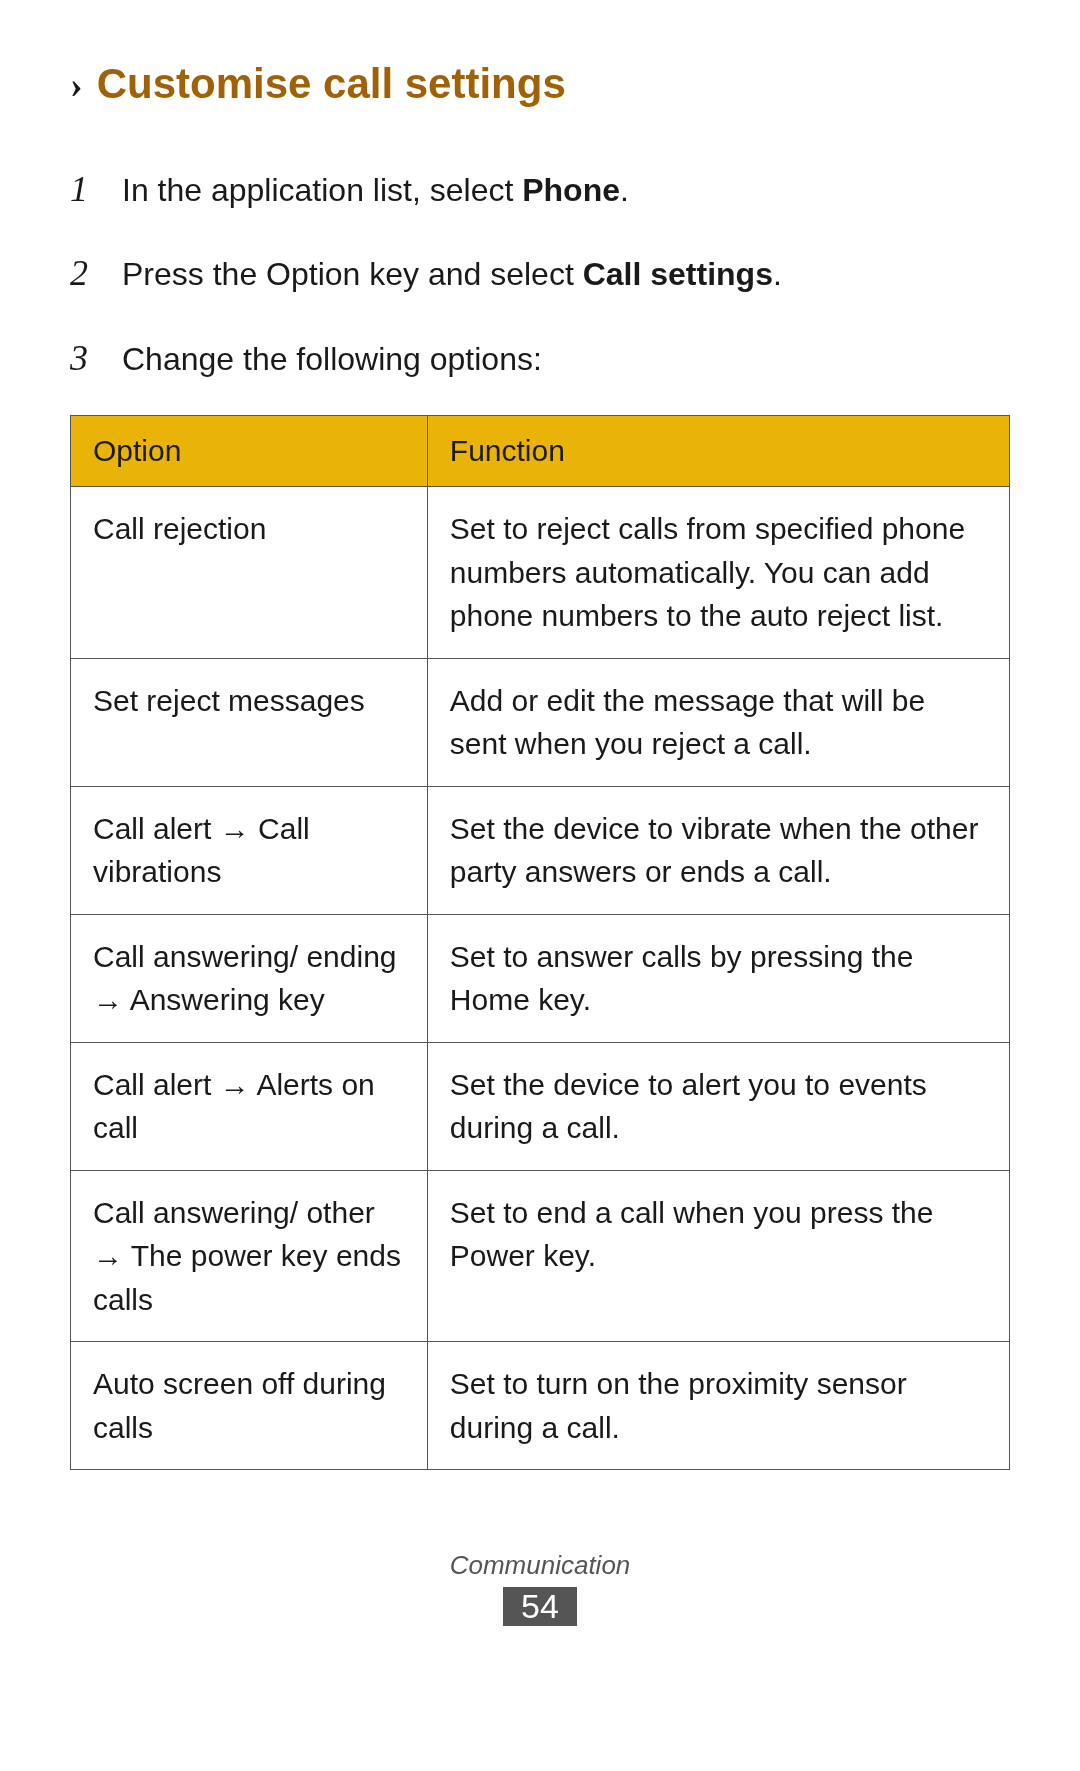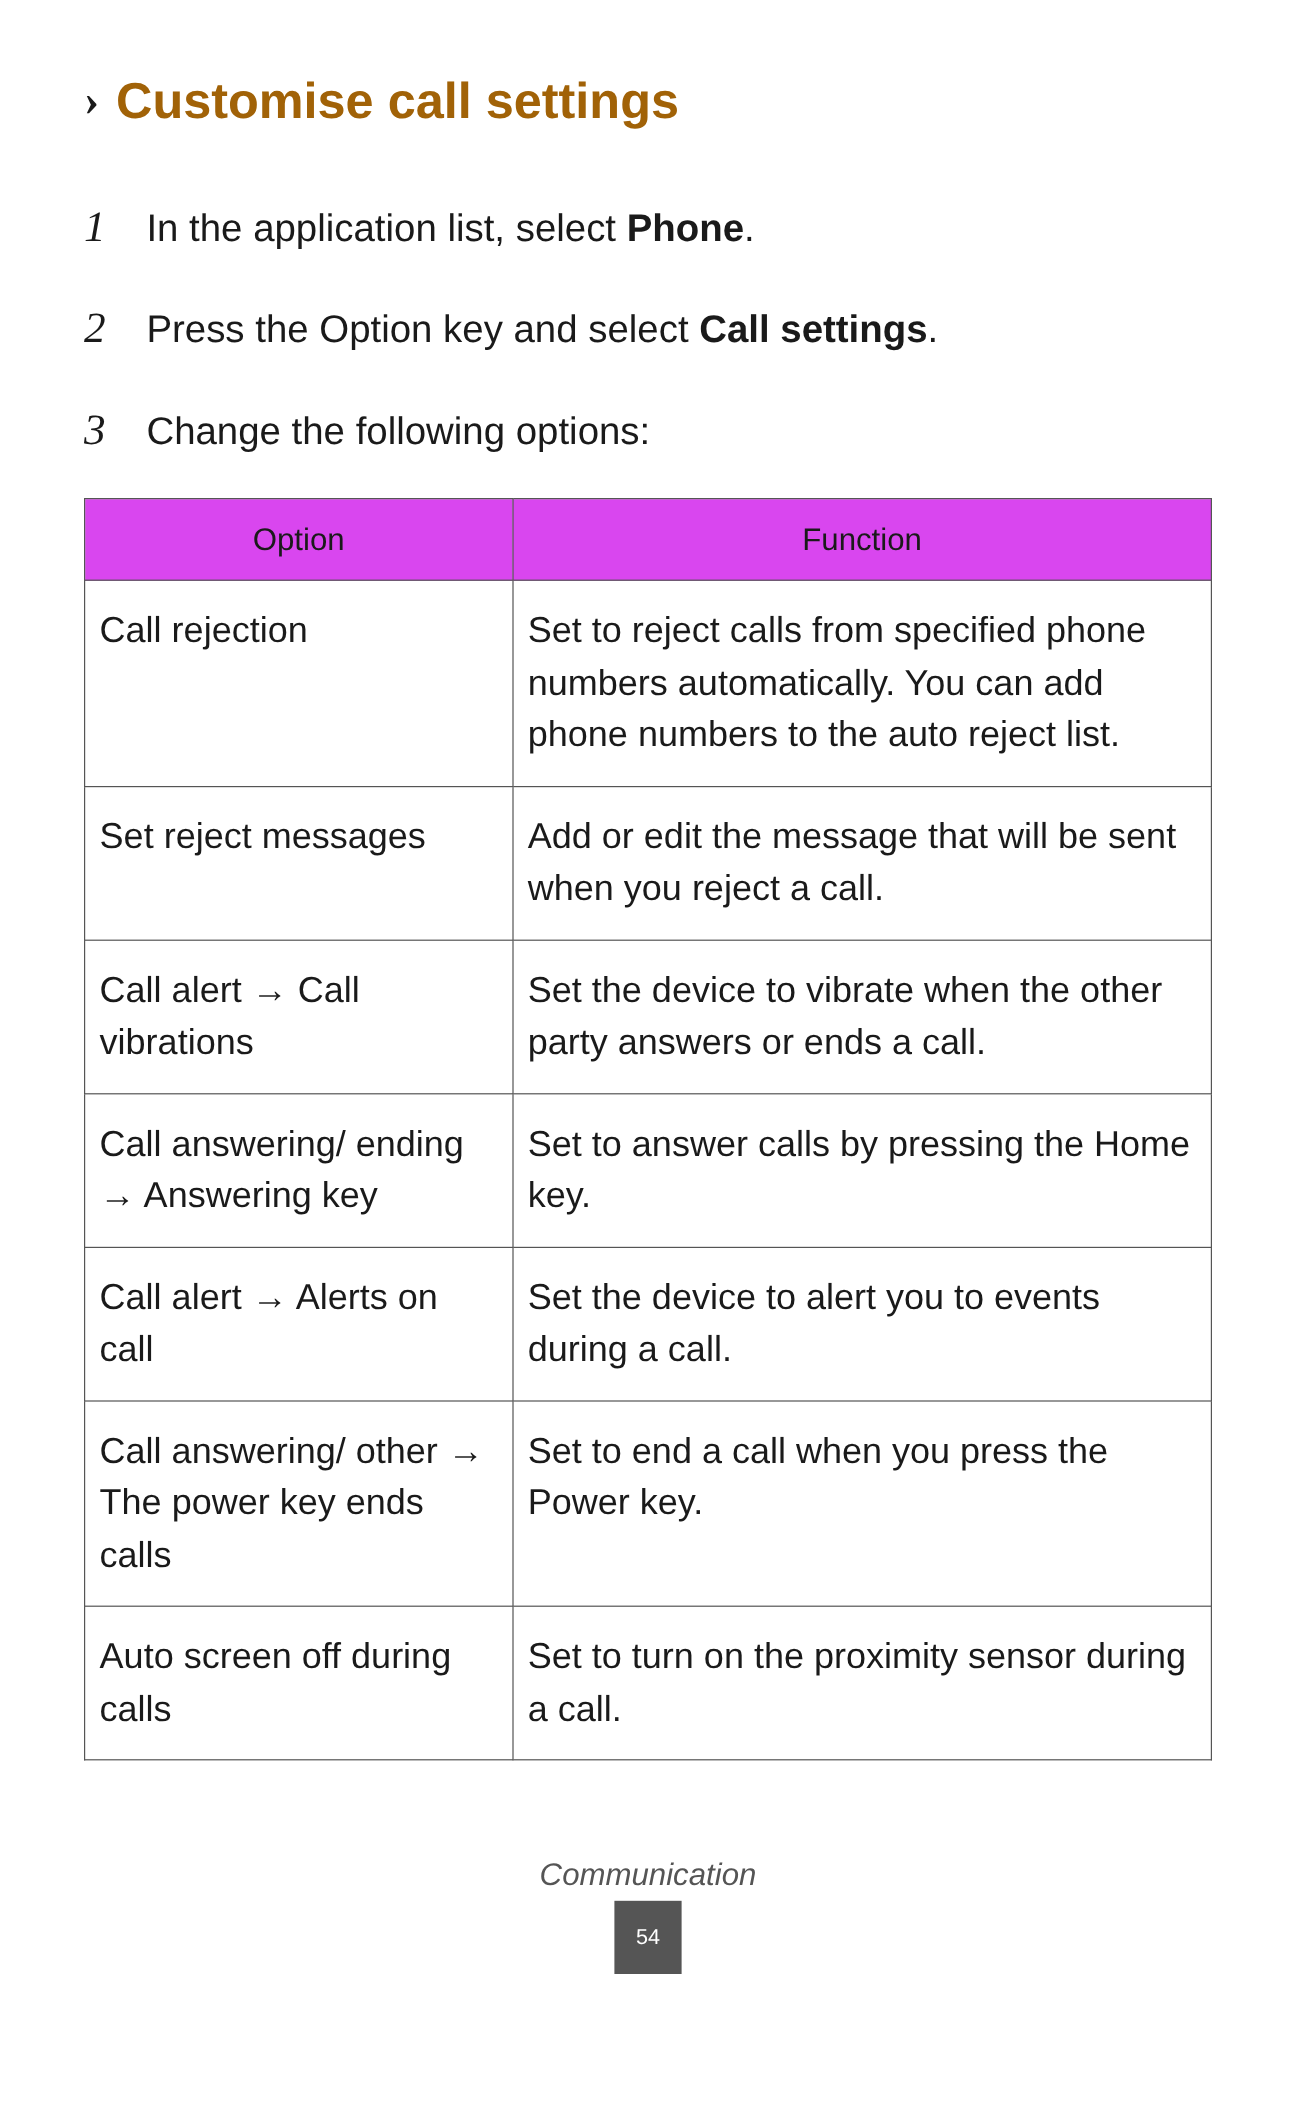--- a/index.html
+++ b/index.html
@@ -74,33 +74,33 @@
     }
 
     .settings-table {
       width: 100%;
       border-collapse: collapse;
       border: 1.5px solid #555;
       margin-top: 10px;
     }
 
     .settings-table th {
-      background: #d946ef;
+      background: #eab308;
       border: 1.5px solid #555;
       padding: 18px 22px;
-      font-size: 26px;
+      font-size: 30px;
       font-family: Arial, Helvetica, sans-serif;
       font-weight: normal;
-      text-align: center;
+      text-align: left;
       color: #1a1a1a;
     }
 
     .settings-table td {
       border: 1.5px solid #555;
-      padding: 20px 12px;
+      padding: 20px 22px;
       font-size: 30px;
       font-family: Arial, Helvetica, sans-serif;
       color: #1a1a1a;
       vertical-align: top;
       line-height: 1.45;
     }
 
     .settings-table col.col-option {
       width: 38%;
     }
@@ -120,23 +120,23 @@
       font-family: Arial, Helvetica, sans-serif;
       color: #555;
       display: block;
       margin-bottom: 6px;
     }
 
     .footer-page-box {
       display: inline-block;
       background: #555;
       color: #fff;
-      font-size: 18px;
-      font-family: Arial, Helvetica, sans-serif;
-      padding: 20px 18px;
+      font-size: 34px;
+      font-family: Arial, Helvetica, sans-serif;
+      padding: 0 18px;
       min-width: 52px;
       text-align: center;
     }
   </style>
 </head>
 <body>
 
 <div class="page-heading">
   <span class="chevron-icon">›</span>
   <span class="heading-text">Customise call settings</span>

